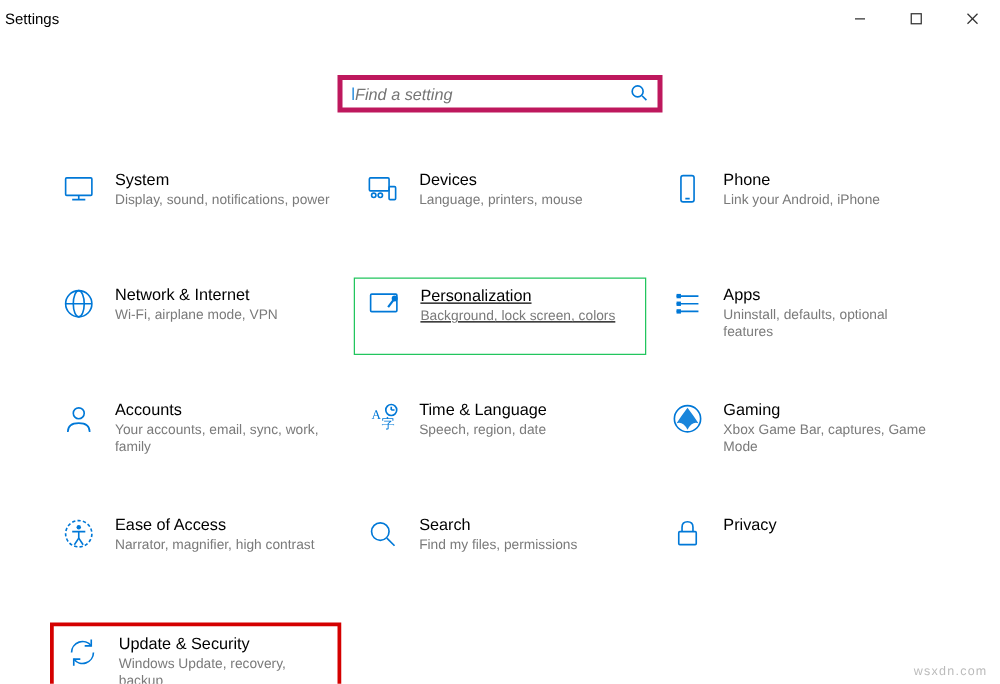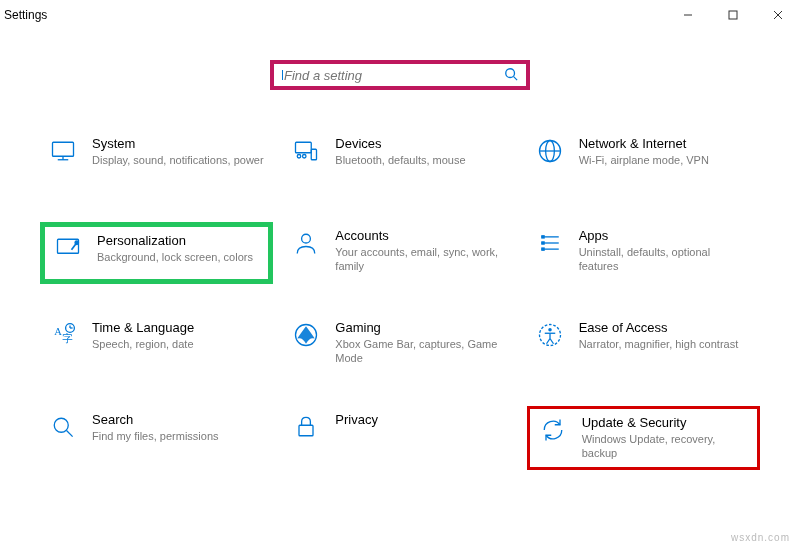--- a/index.html
+++ b/index.html
@@ -79,21 +79,22 @@
     margin: 0 auto;
   }
   .tile {
     display: flex;
     align-items: flex-start;
     gap: 14px;
     padding: 6px 8px;
     min-height: 62px;
   }
   .tile.bordered {
-    border: 5px solid #22c55e;
+    border: 1px solid #22c55e;
+    text-decoration: underline;
   }
   .tile.highlight {
     border: 3px solid #d40000;
   }
   .ticon {
     width: 30px;
     height: 30px;
     flex: 0 0 30px;
     color: #0078d7;
     display:flex; align-items:center; justify-content:center;
@@ -178,24 +179,36 @@
       <div class="ticon">
         <svg viewBox="0 0 32 32">
             <rect x="4" y="6" width="18" height="12" rx="1"></rect>
             <rect x="22" y="14" width="6" height="12" rx="1"></rect>
             <circle cx="8" cy="22" r="2"></circle>
             <circle cx="14" cy="22" r="2"></circle>
           </svg>
       </div>
       <div class="ttext">
         <div class="ttitle">Devices</div>
-        <div class="tdesc">Bluetooth, defaults, mouse</div>
-      </div>
-    </div>
-
+        <div class="tdesc">Language, printers, mouse</div>
+      </div>
+    </div>
+
+    <div class="tile">
+      <div class="ticon">
+        <svg viewBox="0 0 32 32">
+            <rect x="10" y="4" width="12" height="24" rx="2"></rect>
+            <line x1="14" y1="25" x2="18" y2="25"></line>
+          </svg>
+      </div>
+      <div class="ttext">
+        <div class="ttitle">Phone</div>
+        <div class="tdesc">Link your Android, iPhone</div>
+      </div>
+    </div>
 
     <div class="tile">
       <div class="ticon">
         <svg viewBox="0 0 32 32">
             <circle cx="16" cy="16" r="12"></circle>
             <ellipse cx="16" cy="16" rx="5" ry="12"></ellipse>
             <line x1="4" y1="16" x2="28" y2="16"></line>
           </svg>
       </div>
       <div class="ttext">
@@ -208,33 +221,20 @@
       <div class="ticon">
         <svg viewBox="0 0 32 32">
             <rect x="4" y="6" width="24" height="16" rx="1"></rect>
             <path d="M 20 18 L 26 10" stroke-width="2"></path>
             <circle cx="26" cy="10" r="2" fill="#0078d7"></circle>
           </svg>
       </div>
       <div class="ttext">
         <div class="ttitle">Personalization</div>
         <div class="tdesc">Background, lock screen, colors</div>
-      </div>
-    </div>
-
-    <div class="tile">
-      <div class="ticon">
-        <svg viewBox="0 0 32 32">
-            <circle cx="16" cy="11" r="5"></circle>
-            <path d="M 6 28 Q 6 20 16 20 Q 26 20 26 28"></path>
-          </svg>
-      </div>
-      <div class="ttext">
-        <div class="ttitle">Accounts</div>
-        <div class="tdesc">Your accounts, email, sync, work, family</div>
       </div>
     </div>
 
     <div class="tile">
       <div class="ticon">
         <svg viewBox="0 0 32 32">
             <line x1="6" y1="9" x2="26" y2="9"></line>
             <line x1="6" y1="16" x2="26" y2="16"></line>
             <line x1="6" y1="23" x2="26" y2="23"></line>
             <rect x="6" y="7" width="4" height="4" fill="#0078d7" stroke="none"></rect>
@@ -244,20 +244,33 @@
       </div>
       <div class="ttext">
         <div class="ttitle">Apps</div>
         <div class="tdesc">Uninstall, defaults, optional features</div>
       </div>
     </div>
 
     <div class="tile">
       <div class="ticon">
         <svg viewBox="0 0 32 32">
+            <circle cx="16" cy="11" r="5"></circle>
+            <path d="M 6 28 Q 6 20 16 20 Q 26 20 26 28"></path>
+          </svg>
+      </div>
+      <div class="ttext">
+        <div class="ttitle">Accounts</div>
+        <div class="tdesc">Your accounts, email, sync, work, family</div>
+      </div>
+    </div>
+
+    <div class="tile">
+      <div class="ticon">
+        <svg viewBox="0 0 32 32">
             <text x="6" y="16" font-size="12" fill="#0078d7" stroke="none" font-family="Segoe UI">A</text>
             <text x="15" y="24" font-size="12" fill="#0078d7" stroke="none" font-family="Segoe UI">字</text>
             <circle cx="24" cy="8" r="5"></circle>
             <line x1="24" y1="8" x2="24" y2="5"></line>
             <line x1="24" y1="8" x2="27" y2="8"></line>
           </svg>
       </div>
       <div class="ttext">
         <div class="ttitle">Time &amp; Language</div>
         <div class="tdesc">Speech, region, date</div>

